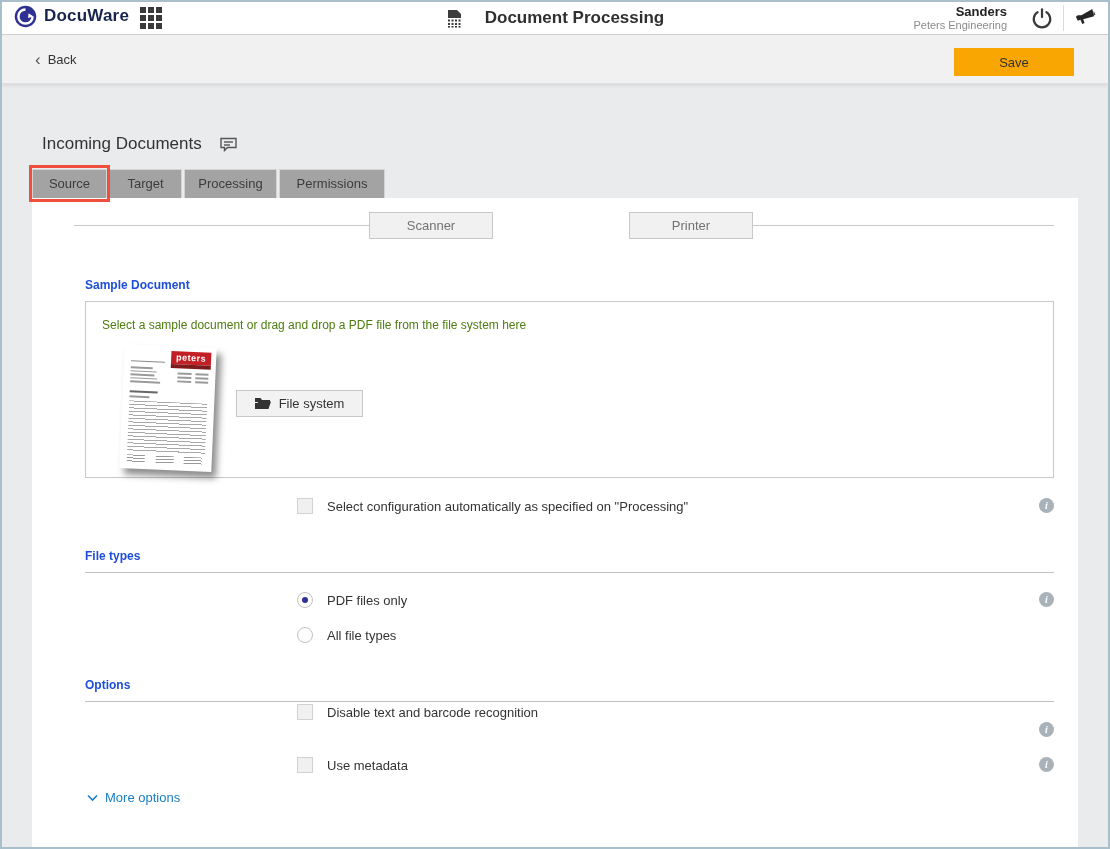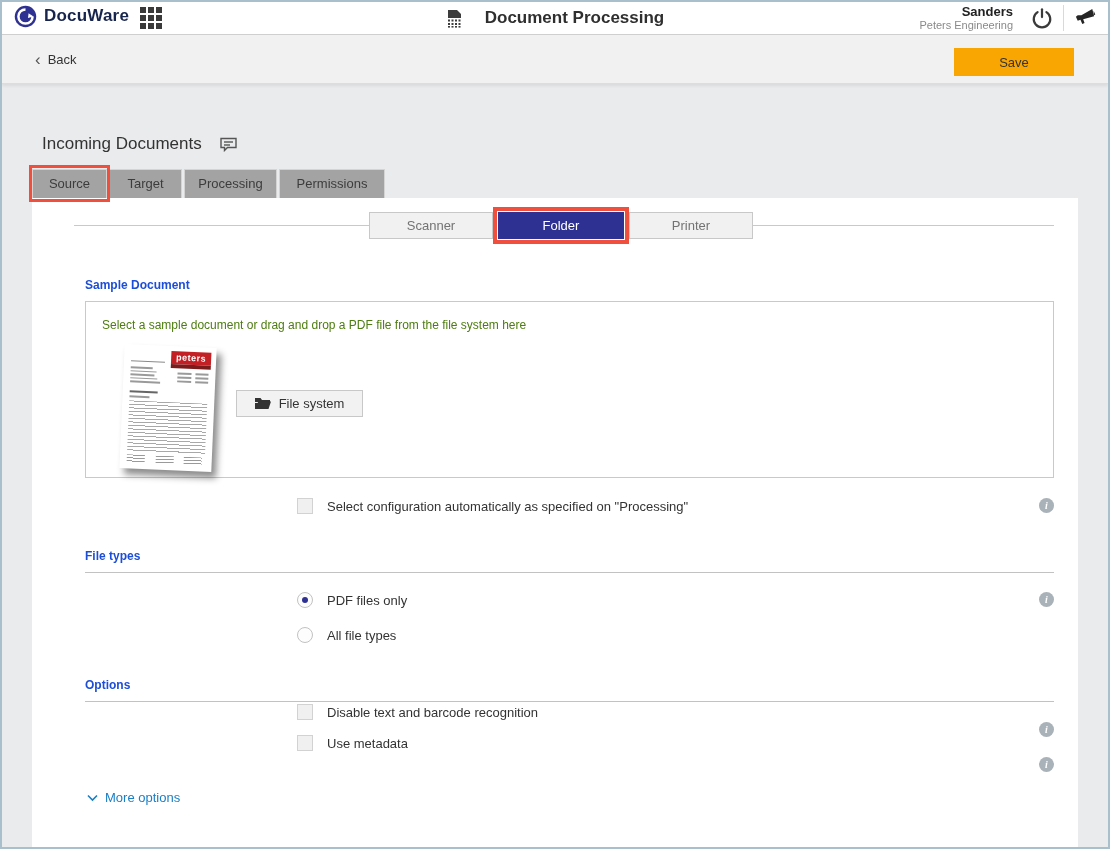--- a/index.html
+++ b/index.html
@@ -9,21 +9,21 @@
 
   
   .topbar { position:absolute; left:0; top:0; right:0; height:33px; background:#fff; border-bottom:1px solid #cfcfcf; }
   .brand-wrap { position:absolute; left:12px; top:0; height:28px; display:flex; align-items:center; gap:7px; cursor:pointer; }
   .brand-text { font-size:17px; font-weight:bold; color:#17254d; letter-spacing:.2px; }
   .apps-grid { position:absolute; left:138px; top:5px; width:24px; height:23px; display:grid; grid-template-columns:repeat(3,6px); grid-template-rows:repeat(3,6px); gap:2px; cursor:pointer; }
   .apps-grid span { background:#3a3a3a; }
   .center-title { position:absolute; left:0; right:0; top:0; height:32px; display:flex; align-items:center; justify-content:center; gap:22px; }
   .center-title .app-name { font-size:17px; font-weight:bold; color:#2f2f2f; }
   .user-area { position:absolute; right:6px; top:0; height:32px; display:flex; align-items:center; }
-  .user-block { text-align:right; margin-right:12px; cursor:pointer; }
+  .user-block { text-align:right; margin-right:18px; cursor:pointer; }
   .user-name { font-size:13px; font-weight:bold; color:#222; line-height:14px; }
   .user-org { font-size:11px; color:#8a8a8a; line-height:12px; }
   .icon-btn { background:none; border:none; cursor:pointer; display:flex; align-items:center; justify-content:center; padding:0 6px; height:32px; }
   .v-sep { width:1px; height:26px; background:#d9d9d9; margin:0 4px; }
 
   
   .toolbar { position:absolute; left:0; top:33px; right:0; height:49px; background:#f1f1f1; border-bottom:1px solid #dddddd; box-shadow:0 2px 3px rgba(0,0,0,.07); }
   .back-link { position:absolute; left:33px; top:0; height:49px; display:flex; align-items:center; gap:7px; font-size:13px; color:#333; cursor:pointer; }
   .back-chevron { font-size:17px; color:#555; line-height:1; }
   .save-btn { position:absolute; right:34px; top:13px; width:120px; height:28px; background:#f9a602; border:none; font-size:13px; color:#333; font-family:inherit; cursor:pointer; }
@@ -175,23 +175,20 @@
     <div class="tab w2">Target</div>
     <div class="tab w3">Processing</div>
     <div class="tab w4">Permissions</div>
   </nav>
 
   <main class="card">
 
     <div class="subtab-line line-left"></div>
     <div class="subtab-line line-right"></div>
     <button class="subtab scanner">Scanner</button>
-    <div class="folder-annot">
-      <button class="subtab folder">Folder</button>
-    </div>
     <button class="subtab printer">Printer</button>
 
     <h2 class="section-heading" style="top:80px;">Sample Document</h2>
     <div class="sample-box">
       <div class="sample-instruction">Select a sample document or drag and drop a PDF file from the file system here</div>
       <div class="thumb">
         <div class="logo">peters</div>
         <div class="logo-band"></div>
         <div class="tl" style="left:7px;top:16px;width:34px;background:#8a8a8a;height:1px;"></div>
         <div class="tl" style="left:7px;top:22px;width:22px;"></div>
@@ -245,21 +242,21 @@
 
     <h2 class="section-heading" style="top:480px;">Options</h2>
     <div class="hr" style="top:503px;"></div>
 
     <div class="opt-row" style="top:506px;">
       <span class="checkbox"></span>
       <span class="opt-label">Disable text and barcode recognition</span>
     </div>
     <div class="info-icon" style="top:524px;">i</div>
 
-    <div class="opt-row" style="top:537px;">
+    <div class="opt-row" style="top:559px;">
       <span class="checkbox"></span>
       <span class="opt-label">Use metadata</span>
     </div>
     <div class="info-icon" style="top:559px;">i</div>
 
     <div class="more-options">
       <span>
         <svg width="11" height="8" viewBox="0 0 11 8" fill="none" stroke="#1a7ec5" stroke-width="1.6">
           <path d="M1 1.5 L5.5 6 L10 1.5"></path>
         </svg>

